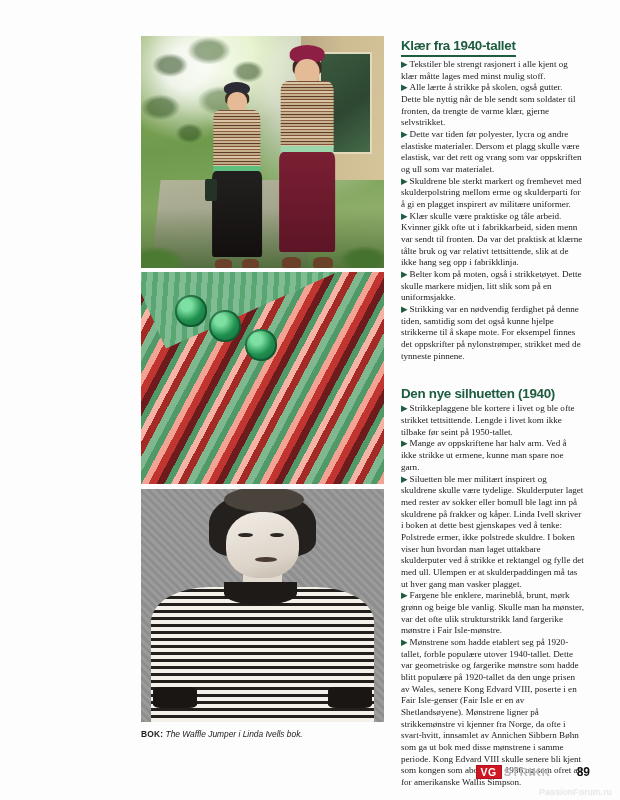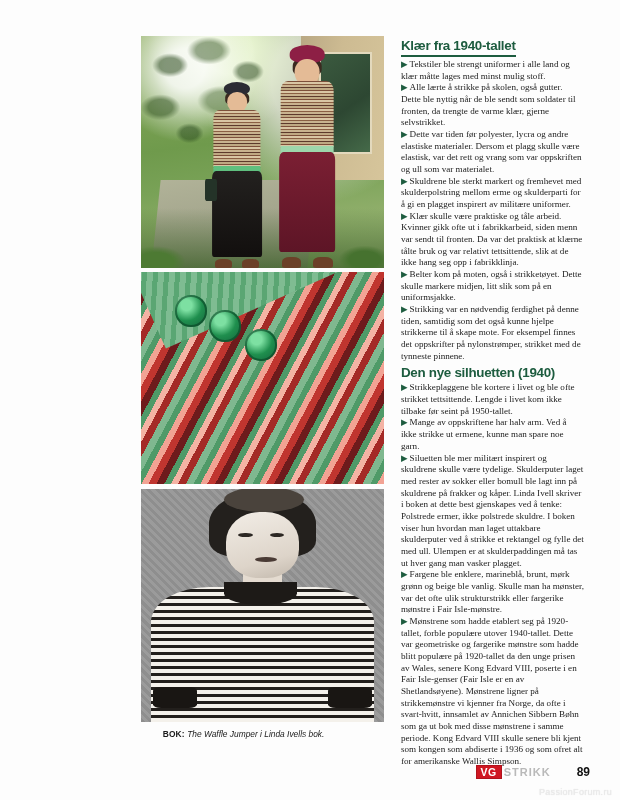--- a/index.html
+++ b/index.html
@@ -221,21 +221,20 @@
 
   
   .caption {
     margin-top: 7px;
     font-family: "Liberation Sans", sans-serif;
     font-size: 8.4px;
     line-height: 1.32;
     font-style: italic;
     color: #1a1a1a;
     width: 205px;
-    text-align: center;
   }
   .caption .cap-label {
     font-weight: bold;
     font-style: normal;
     letter-spacing: .2px;
   }
 
   
   .text-col {
     position: absolute;
@@ -249,21 +248,21 @@
     font-size: 13.4px;
     font-weight: bold;
     color: #1d5c3f;
     margin: 0 0 2px 0;
     letter-spacing: -0.3px;
     border-bottom: 2px solid #1d5c3f;
     padding-bottom: 2px;
     display: inline-block;
   }
   h2.section-head.second {
-    margin-top: 3px;
+    margin-top: 24px;
     border-bottom: none;
     padding-bottom: 0;
   }
 
   p.para {
     margin: 0;
     font-size: 9.1px;
     line-height: 1.285;
     text-align: left;
     text-indent: 0;
@@ -404,34 +403,34 @@
     <div class="caption">
       <span class="cap-label">BOK:</span><span> The Waffle Jumper i Linda Ivells bok.</span>
     </div>
 
   </div>
 
   <div class="text-col">
 
     <h2 class="section-head">Klær fra 1940-tallet</h2>
 
-    <p class="para"><span class="bullet">▶</span><span>Tekstiler ble strengt uniformer i alle land og klær måtte lages med minst mulig stoff.</span></p>
+    <p class="para"><span class="bullet">▶</span><span>Tekstiler ble strengt rasjonert i alle kjent og klær måtte lages med minst mulig stoff.</span></p>
     <p class="para"><span class="bullet">▶</span><span>Alle lærte å strikke på skolen, også gutter. Dette ble nyttig når de ble sendt som soldater til fronten, da trengte de varme klær, gjerne selvstrikket.</span></p>
     <p class="para"><span class="bullet">▶</span><span>Dette var tiden før polyester, lycra og andre elastiske materialer. Dersom et plagg skulle være elastisk, var det rett og vrang som var oppskriften og ull som var materialet.</span></p>
     <p class="para"><span class="bullet">▶</span><span>Skuldrene ble sterkt markert og fremhevet med skulderpolstring mellom erme og skulderparti for å gi en plagget inspirert av militære uniformer.</span></p>
     <p class="para"><span class="bullet">▶</span><span>Klær skulle være praktiske og tåle arbeid. Kvinner gikk ofte ut i fabrikkarbeid, siden menn var sendt til fronten. Da var det praktisk at klærne tålte bruk og var relativt tettsittende, slik at de ikke hang seg opp i fabrikklinja.</span></p>
     <p class="para"><span class="bullet">▶</span><span>Belter kom på moten, også i strikketøyet. Dette skulle markere midjen, litt slik som på en uniformsjakke.</span></p>
     <p class="para"><span class="bullet">▶</span><span>Strikking var en nødvendig ferdighet på denne tiden, samtidig som det også kunne hjelpe strikkerne til å skape mote. For eksempel finnes det oppskrifter på nylonstrømper, strikket med de tynneste pinnene.</span></p>
 
     <h2 class="section-head second">Den nye silhuetten (1940)</h2>
 
     <p class="para"><span class="bullet">▶</span><span>Strikkeplaggene ble kortere i livet og ble ofte strikket tettsittende. Lengde i livet kom ikke tilbake før seint på 1950-tallet.</span></p>
     <p class="para"><span class="bullet">▶</span><span>Mange av oppskriftene har halv arm. Ved å ikke strikke ut ermene, kunne man spare noe garn.</span></p>
     <p class="para"><span class="bullet">▶</span><span>Siluetten ble mer militært inspirert og skuldrene skulle være tydelige. Skulderputer laget med rester av sokker eller bomull ble lagt inn på skuldrene på frakker og kåper. Linda Ivell skriver i boken at dette best gjenskapes ved å tenke: Polstrede ermer, ikke polstrede skuldre. I boken viser hun hvordan man laget uttakbare skulderputer ved å strikke et rektangel og fylle det med ull. Ulempen er at skulderpaddingen må tas ut hver gang man vasker plagget.</span></p>
-    <p class="para"><span class="bullet">▶</span><span>Fargene ble enklere, marineblå, brunt, mørk grønn og beige ble vanlig. Skulle man ha mønster, var det ofte ulik strukturstrikk eller fargerike mønstre i Fair Isle-mønstre.</span></p>
+    <p class="para"><span class="bullet">▶</span><span>Fargene ble enklere, marineblå, brunt, mørk grønn og beige ble vanlig. Skulle man ha mønster, var det ofte ulik strukturstrikk land fargerike mønstre i Fair Isle-mønstre.</span></p>
     <p class="para"><span class="bullet">▶</span><span>Mønstrene som hadde etablert seg på 1920-tallet, forble populære utover 1940-tallet. Dette var geometriske og fargerike mønstre som hadde blitt populære på 1920-tallet da den unge prisen av Wales, senere Kong Edvard VIII, poserte i en Fair Isle-genser (Fair Isle er en av Shetlandsøyene). Mønstrene ligner på strikkemønstre vi kjenner fra Norge, da ofte i svart-hvitt, innsamlet av Annichen Sibbern Bøhn som ga ut bok med disse mønstrene i samme periode. Kong Edvard VIII skulle senere bli kjent som kongen som abdiserte i 1936 og som ofret alt for amerikanske Wallis Simpson.</span></p>
     
 
   </div>
 
   <div class="footer">
     <div class="brand">
       <span class="brand-vg">VG</span>
       <span class="brand-strikk">STRIKK</span>
     </div>

